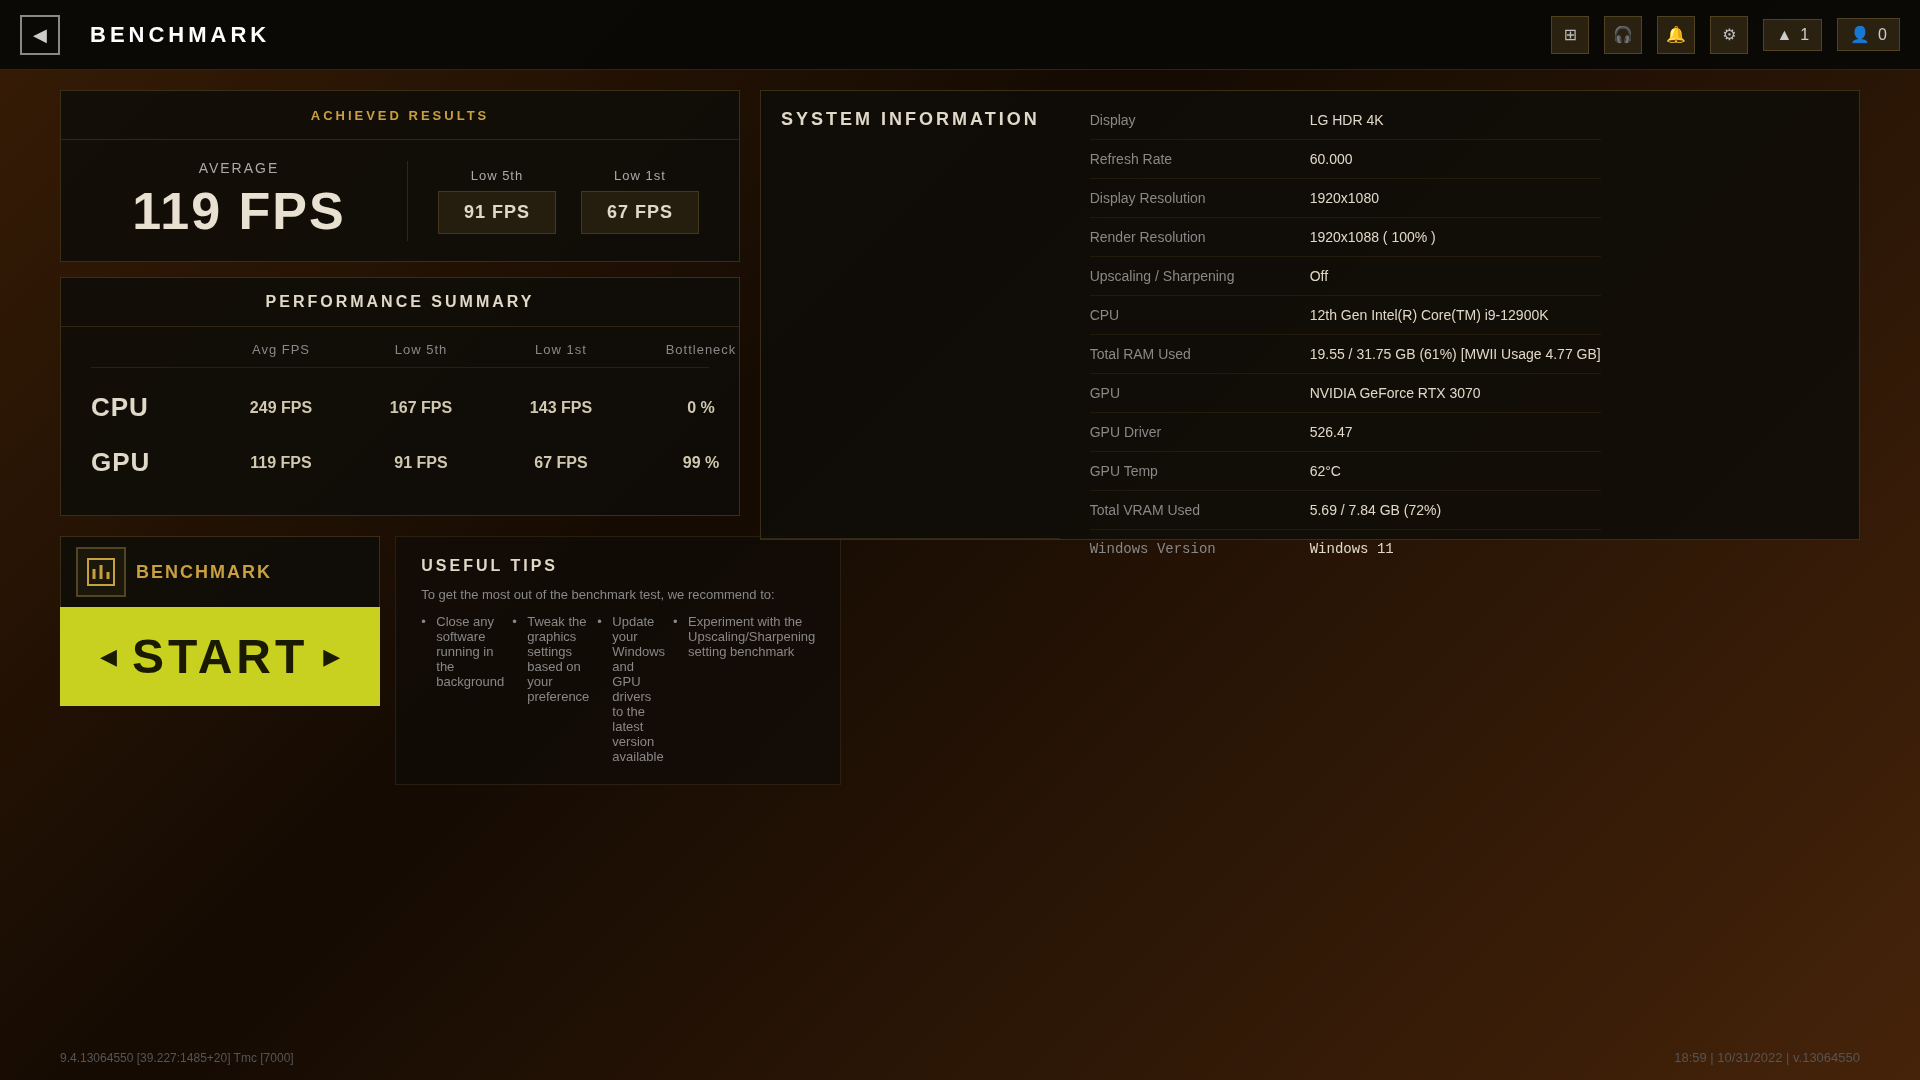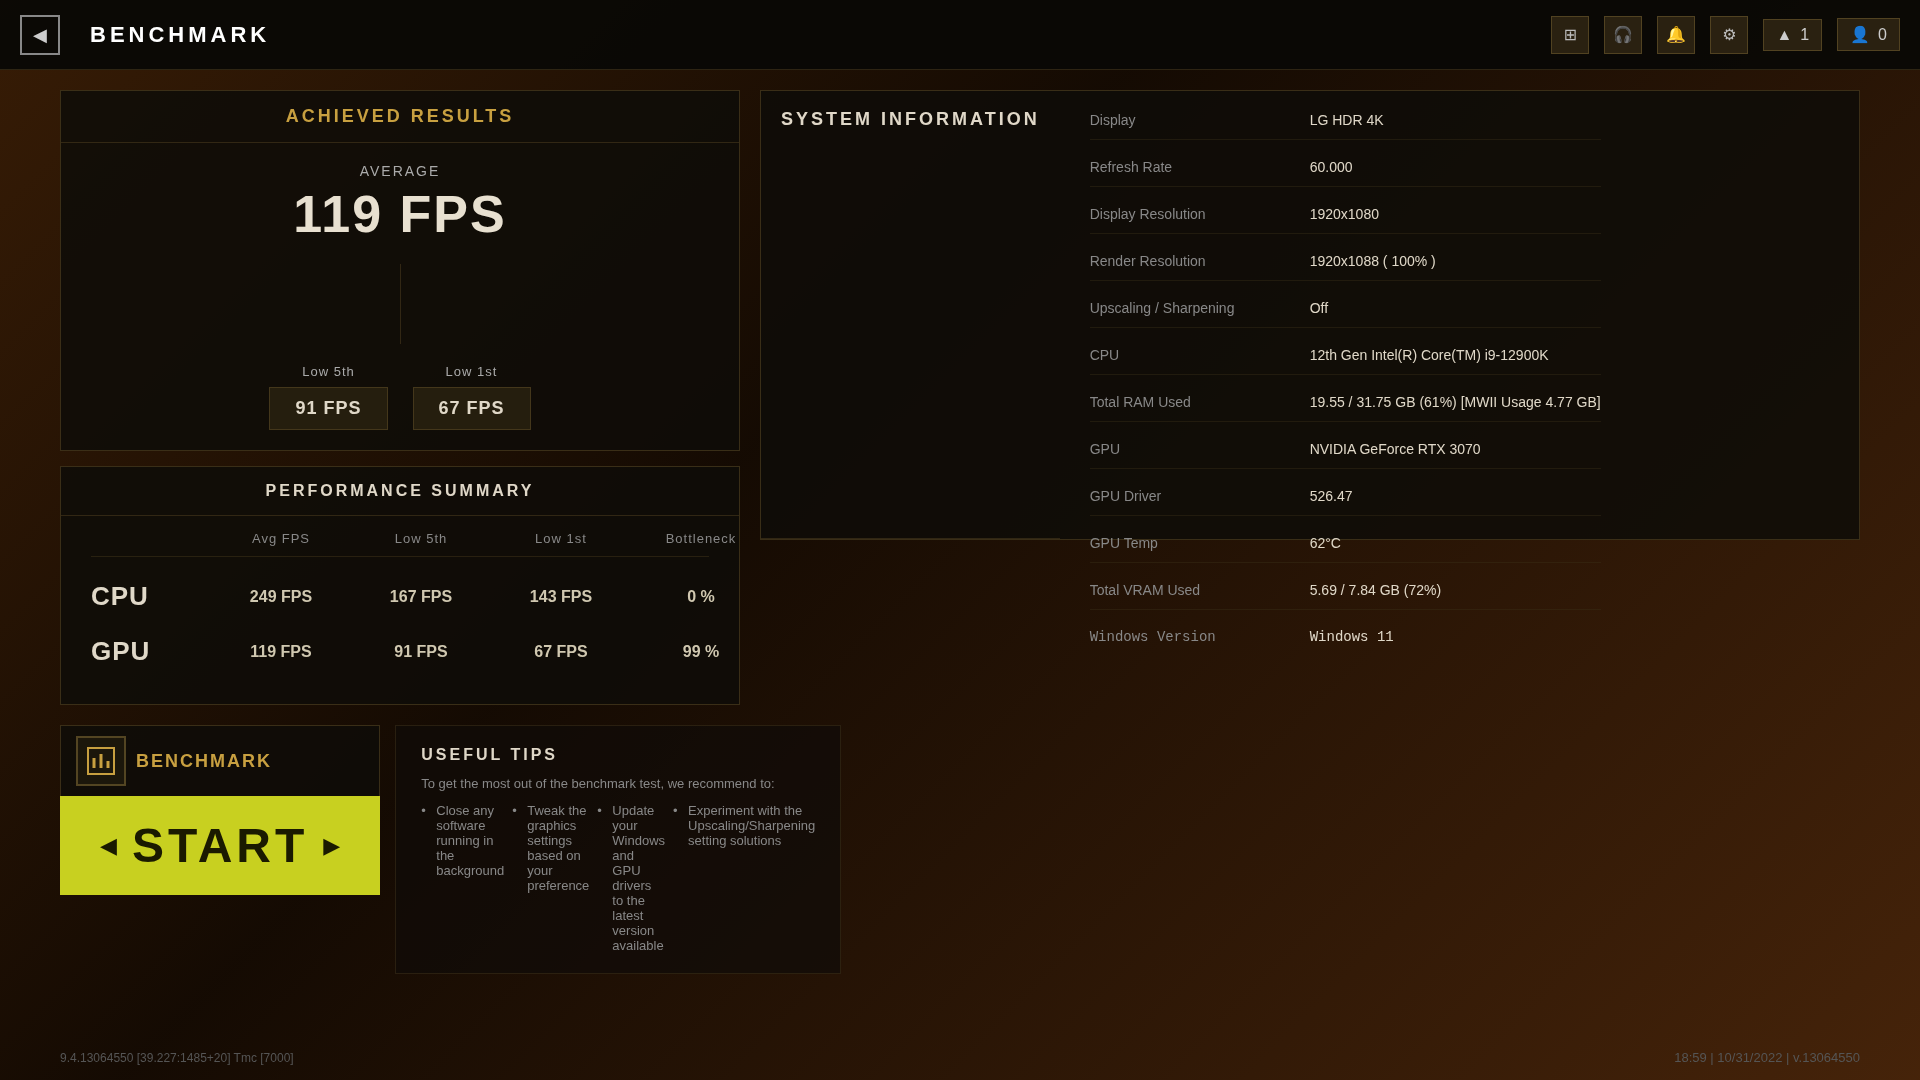--- a/index.html
+++ b/index.html
@@ -118,31 +118,30 @@
     }
 
     .results-header {
       text-align: center;
       padding: 15px 20px;
       border-bottom: 1px solid rgba(100,80,40,0.4);
     }
 
     .results-header-title {
       color: #c8a040;
-      font-size: 18px;
+      font-size: 13px;
       letter-spacing: 3px;
       font-weight: bold;
     }
 
     .results-body {
       display: flex;
-      padding: 20px 18px;
+      padding: 20px 40px;
       align-items: center;
       gap: 20px;
-      flex-direction: column;
     }
 
     .avg-section {
       flex: 1;
       text-align: center;
     }
 
     .avg-label {
       color: #aaa;
       font-size: 14px;
@@ -384,21 +383,21 @@
       color: #e0d8c8;
       font-size: 18px;
       letter-spacing: 3px;
       font-weight: bold;
     }
 
     .sysinfo-table {
       padding: 10px 30px;
       display: flex;
       flex-direction: column;
-      gap: 8px;
+      gap: 0;
     }
 
     .sysinfo-row {
       display: flex;
       padding: 11px 0;
       border-bottom: 1px solid rgba(60,50,25,0.4);
       align-items: center;
     }
 
     .sysinfo-row:last-child {
@@ -541,21 +540,21 @@
         </button>
       </div>
 
       <div class="tips-card">
         <div class="tips-title">USEFUL TIPS</div>
         <div class="tips-intro">To get the most out of the benchmark test, we recommend to:</div>
         <ul class="tips-list">
           <li>Close any software running in the background</li>
           <li>Tweak the graphics settings based on your preference</li>
           <li>Update your Windows and GPU drivers to the latest version available</li>
-          <li>Experiment with the Upscaling/Sharpening setting solutions</li>
+          <li>Experiment with the Upscaling/Sharpening setting benchmark</li>
         </ul>
       </div>
     </div>
 
   </div>
 
   <div class="right-panel">
     <div class="sysinfo-header">
       <span class="sysinfo-header-title">SYSTEM INFORMATION</span>
     </div>

